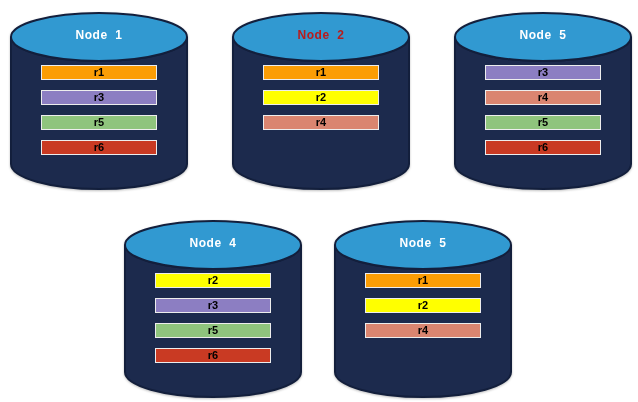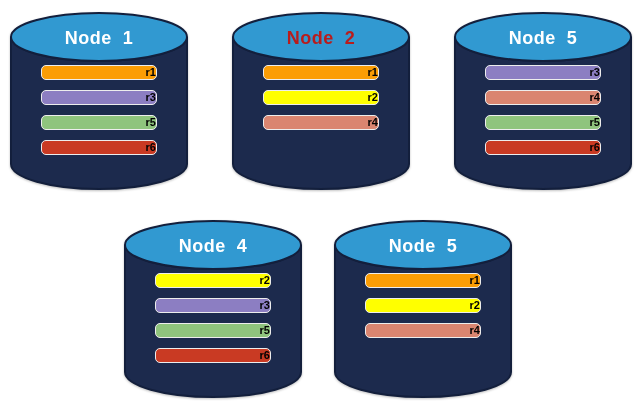--- a/index.html
+++ b/index.html
@@ -22,37 +22,37 @@
 
   .cyl {
     position:absolute; left:0; top:0;
     width:182px; height:184px;
     filter: drop-shadow(0 1px 1px rgba(0,0,0,0.25));
   }
 
   .node-title {
     position:absolute; left:0; right:0; top:22px;
     text-align:center;
-    font-size:18px;
+    font-size:12px;
     font-weight:bold;
     letter-spacing:0.5px;
     white-space:pre;
   }
 
   .bars {
     position:absolute; left:33px; right:33px; top:59px;
     display:flex; flex-direction:column; gap:10px;
   }
   .bar {
     height:13px;
-    border-radius:5px;
+    border-radius:0;
     border:1px solid #EDEDED;
     font-size:11px;
     font-weight:bold;
-    text-align:right;
+    text-align:center;
     line-height:13px;
     box-sizing:content-box;
   }
 </style>
 </head>
 <body>
 
 <div class="canvas">
   <div class="row row1">
   <div class="node">

